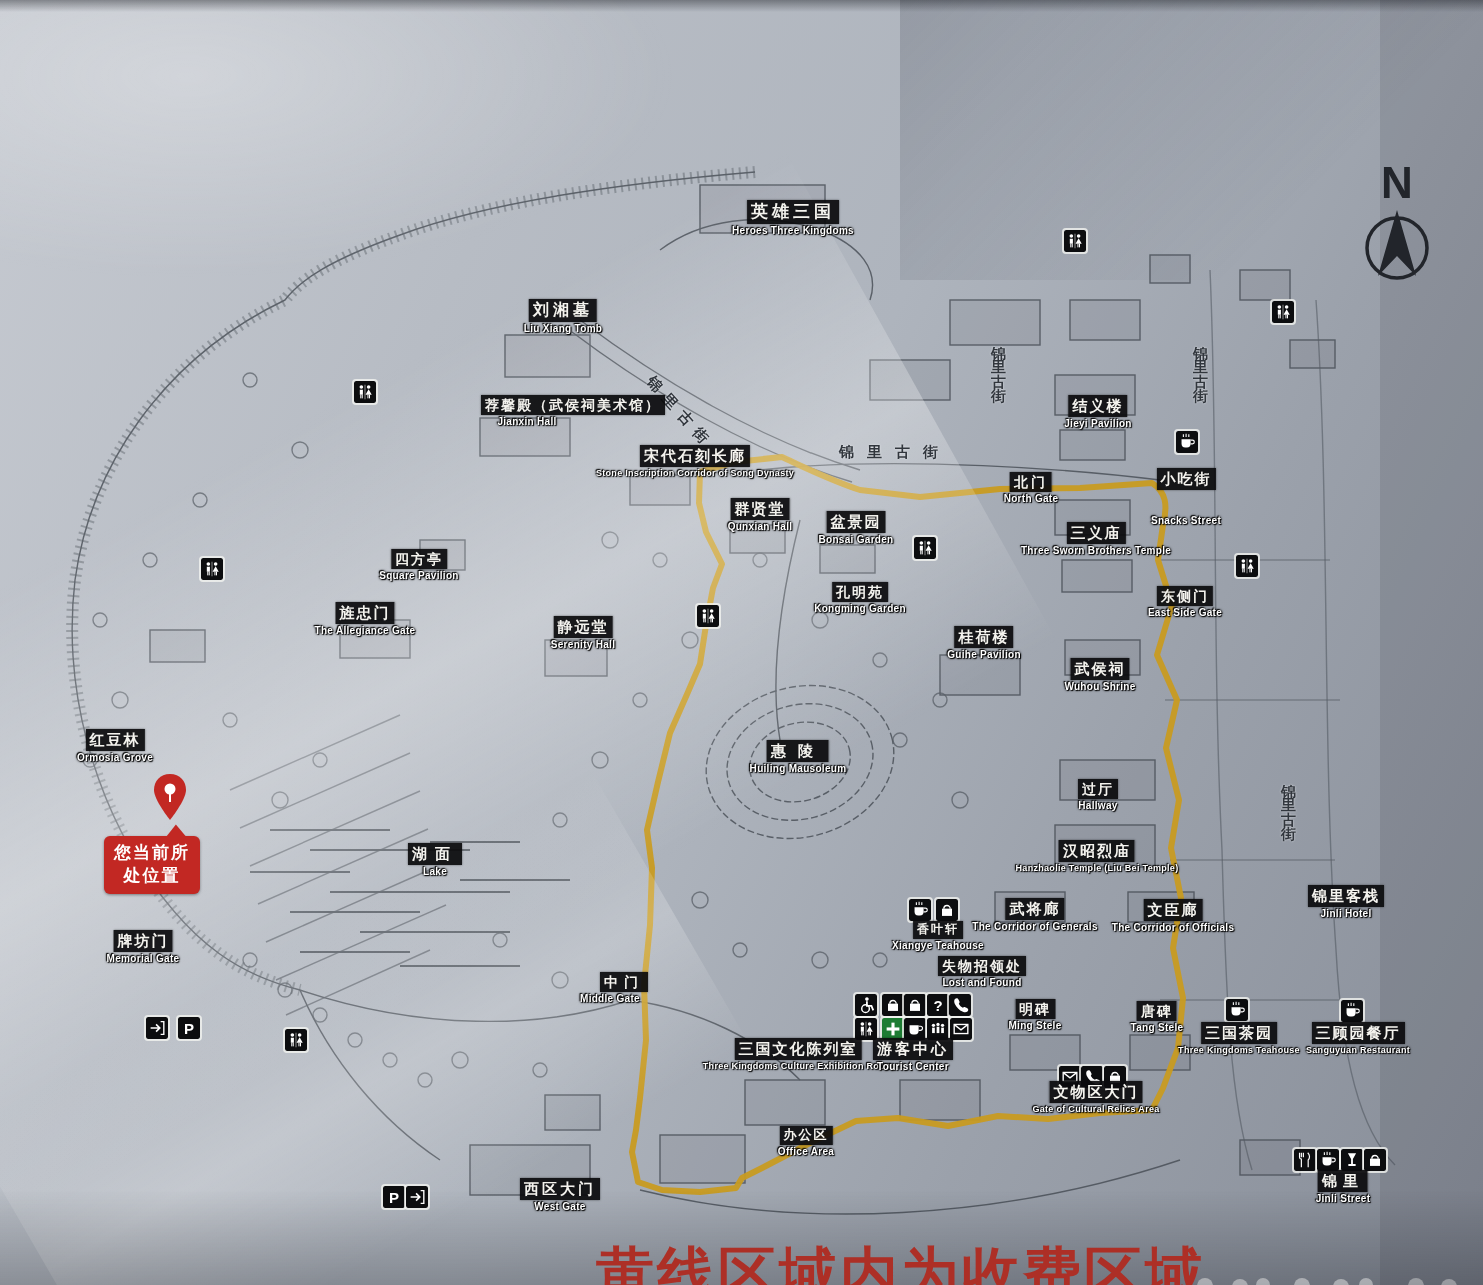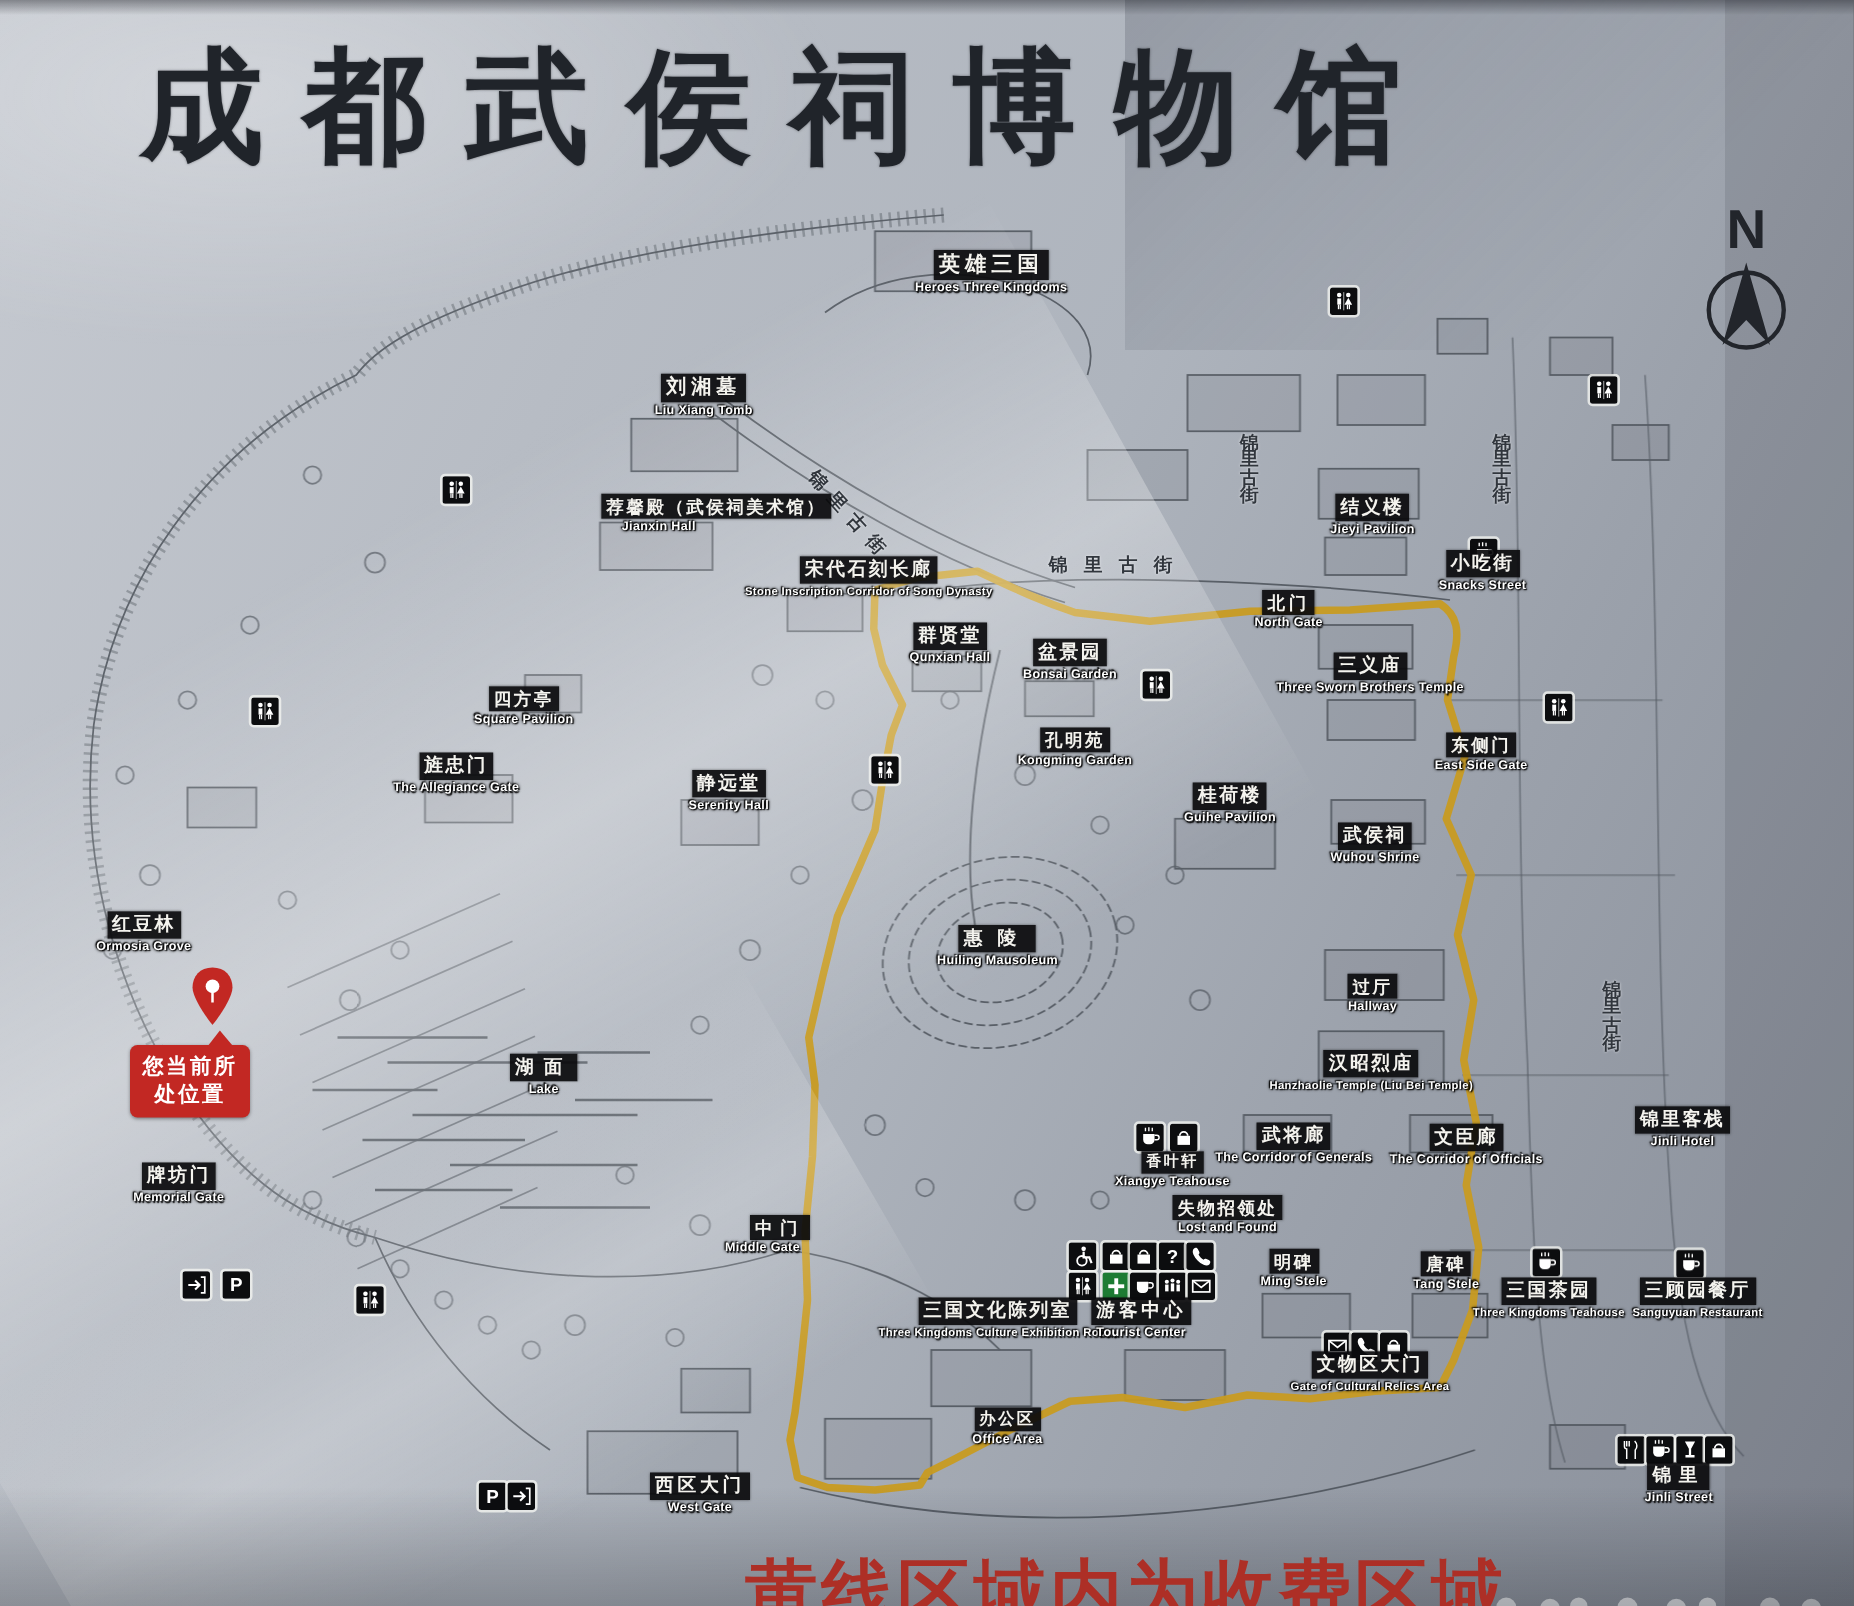--- a/index.html
+++ b/index.html
@@ -186,21 +186,20 @@
   </svg>
 
   <div class="streak" style="left:-250px;top:420px;width:1250px;height:560px;transform:rotate(-29deg);background:linear-gradient(to bottom,transparent,rgba(255,255,255,.30),transparent);"></div>
   <div class="streak" style="left:-80px;top:-60px;width:760px;height:340px;background:radial-gradient(ellipse at 35% 40%,rgba(255,255,255,.28),transparent 70%);"></div>
   <div class="streak" style="left:0px;top:930px;width:720px;height:320px;transform:rotate(-30deg);background:linear-gradient(to bottom,transparent,rgba(255,255,255,.22),transparent);"></div>
   <div class="streak" style="left:900px;top:0;width:583px;height:280px;background:linear-gradient(135deg,rgba(40,45,60,.20),transparent 70%);"></div>
   <div class="streak" style="left:1380px;top:0;width:103px;height:1285px;background:rgba(30,35,45,.12);"></div>
   <div class="streak" style="left:0;top:1190px;width:1483px;height:95px;background:linear-gradient(to bottom,transparent,rgba(25,28,35,.28));"></div>
   <div class="streak" style="left:0;top:0;width:1483px;height:12px;background:linear-gradient(to bottom,rgba(18,20,26,.4),transparent);"></div>
 
-  <div id="title">成都武侯祠博物馆</div>
 
   <svg id="north" width="90" height="130" viewBox="0 0 90 130">
     <text x="45" y="38" text-anchor="middle" font-size="44" font-weight="bold" fill="#22252b">N</text>
     <g>
       <circle cx="45" cy="88" r="30" fill="none" stroke="#22252b" stroke-width="3.5"></circle>
       <polygon points="45,50 26,116 45,96 64,116" fill="#22252b"></polygon>
     </g>
   </svg>
 
   <div id="street-layer">
@@ -503,21 +502,21 @@
         <span class="en">Bonsai Garden</span>
       </div>
       <div class="map-label" style="left: 1031px; top: 484px;">
         <span class="zh" style="font-size: 14px; letter-spacing: 3px;">北门</span>
         <span class="en">North Gate</span>
       </div>
       <div class="map-label" style="left: 1098px; top: 407px;">
         <span class="zh" style="font-size: 15px; letter-spacing: 2px;">结义楼</span>
         <span class="en">Jieyi Pavilion</span>
       </div>
-      <div class="map-label" style="left: 1186px; top: 452px;">
+      <div class="map-label" style="left: 1186px; top: 480px; gap: 24px;">
         <span class="zh" style="font-size: 15px; letter-spacing: 2px;">小吃街</span>
         <span class="en">Snacks Street</span>
       </div>
       <div class="map-label" style="left: 1096px; top: 534px;">
         <span class="zh" style="font-size: 15px; letter-spacing: 2px;">三义庙</span>
         <span class="en">Three Sworn Brothers Temple</span>
       </div>
       <div class="map-label" style="left: 1185px; top: 598px;">
         <span class="zh" style="font-size: 14px; letter-spacing: 2px;">东侧门</span>
         <span class="en">East Side Gate</span>

